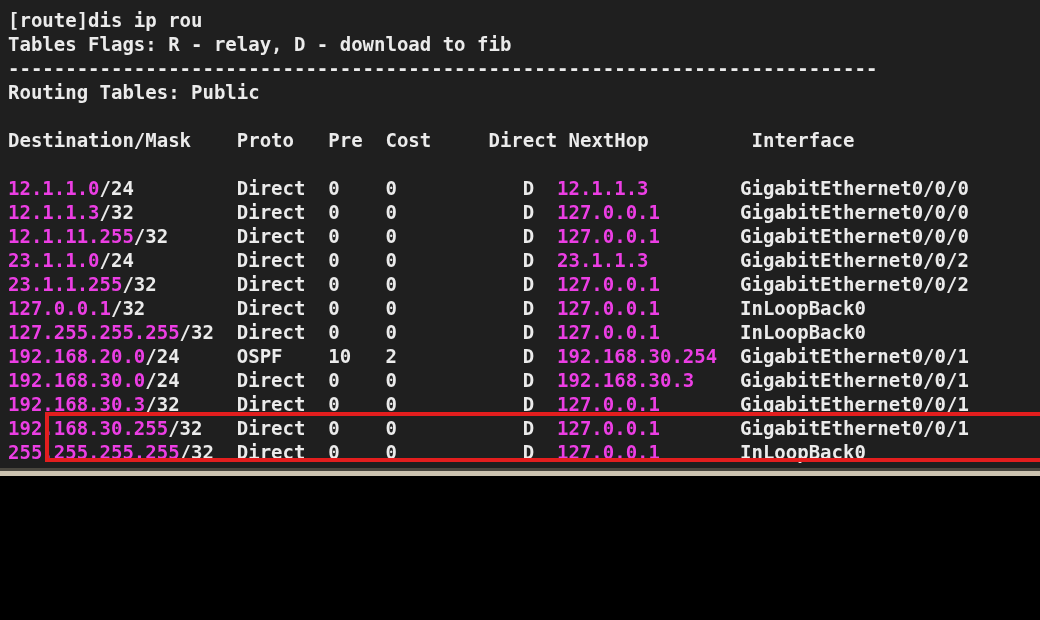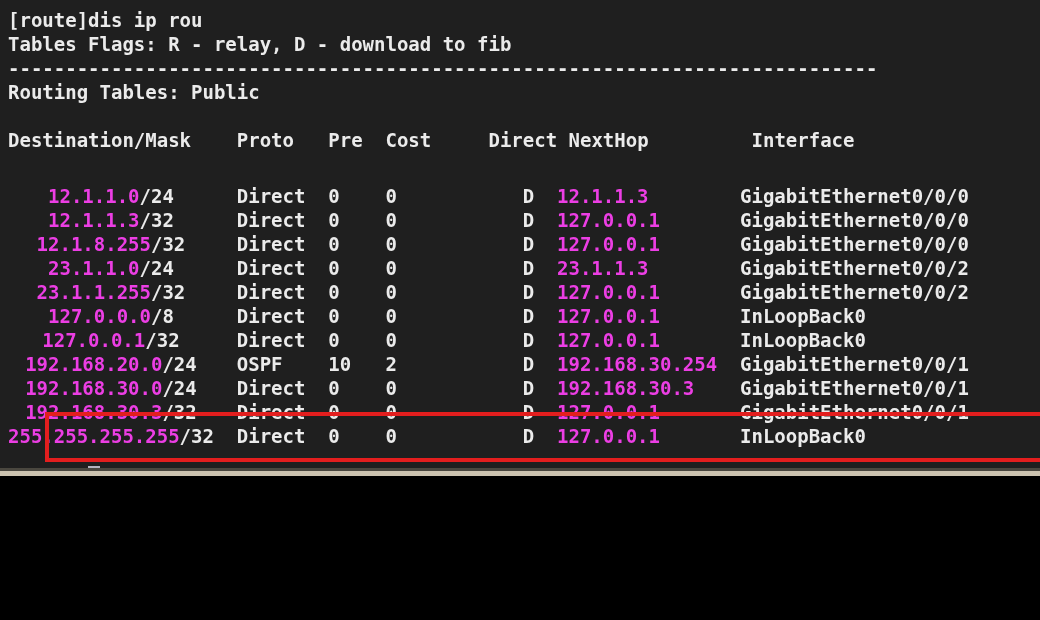--- a/index.html
+++ b/index.html
@@ -13,21 +13,21 @@
     font-family: "DejaVu Sans Mono", monospace;
     font-size: 19px;
     line-height: 24px;
     color: var(--fg, #ebebeb);
     font-weight: bold;
   }
   .content { position: absolute; top: 8px; left: 8px; right: 0; }
   .line { height: 24px; white-space: pre; }
   .c-ip { color: var(--magenta, #ec3ee4); }
   .c-fg { color: var(--fg, #ebebeb); }
-  .dest    { display: inline-block; width: 18ch; text-align: center; margin-top: 8px; }
+  .dest    { display: inline-block; width: 18ch; text-align: left; }
   .proto   { display: inline-block; width: 8ch; margin-left: 2ch; }
   .pre     { display: inline-block; width: 5ch; }
   .cost    { display: inline-block; width: 12ch; }
   .flag    { display: inline-block; width: 1ch; }
   .nexthop { display: inline-block; width: 16ch; margin-left: 2ch; }
   .iface   { display: inline-block; }
   .hl-box {
     position: absolute;
     left: 45px; top: 412px;
     width: 1020px; height: 50px;
@@ -52,28 +52,29 @@
     <div class="line">[route]dis ip rou</div>
     <div class="line">Tables Flags: R - relay, D - download to fib</div>
     <div class="line">----------------------------------------------------------------------------</div>
     <div class="line">Routing Tables: Public</div>
     <div class="line blank"></div>
     <div class="line">Destination/Mask    Proto   Pre  Cost     Direct NextHop         Interface</div>
     <div class="line blank"></div>
     <div>
         <div class="line row"><span class="dest"><span class="c-ip">12.1.1.0</span><span class="c-fg">/24</span></span><span class="proto c-fg">Direct</span><span class="pre c-fg">0</span><span class="cost c-fg">0</span><span class="flag c-fg">D</span><span class="nexthop c-ip">12.1.1.3</span><span class="iface c-fg">GigabitEthernet0/0/0</span></div>
         <div class="line row"><span class="dest"><span class="c-ip">12.1.1.3</span><span class="c-fg">/32</span></span><span class="proto c-fg">Direct</span><span class="pre c-fg">0</span><span class="cost c-fg">0</span><span class="flag c-fg">D</span><span class="nexthop c-ip">127.0.0.1</span><span class="iface c-fg">GigabitEthernet0/0/0</span></div>
-        <div class="line row"><span class="dest"><span class="c-ip">12.1.8.255</span><span class="c-fg">/32</span></span><span class="proto c-fg">Direct</span><span class="pre c-fg">0</span><span class="cost c-fg">0</span><span class="flag c-fg">D</span><span class="nexthop c-ip">127.0.0.1</span><span class="iface c-fg">GigabitEthernet0/0/0</span></div>
+        <div class="line row"><span class="dest"><span class="c-ip">12.1.11.255</span><span class="c-fg">/32</span></span><span class="proto c-fg">Direct</span><span class="pre c-fg">0</span><span class="cost c-fg">0</span><span class="flag c-fg">D</span><span class="nexthop c-ip">127.0.0.1</span><span class="iface c-fg">GigabitEthernet0/0/0</span></div>
         <div class="line row"><span class="dest"><span class="c-ip">23.1.1.0</span><span class="c-fg">/24</span></span><span class="proto c-fg">Direct</span><span class="pre c-fg">0</span><span class="cost c-fg">0</span><span class="flag c-fg">D</span><span class="nexthop c-ip">23.1.1.3</span><span class="iface c-fg">GigabitEthernet0/0/2</span></div>
         <div class="line row"><span class="dest"><span class="c-ip">23.1.1.255</span><span class="c-fg">/32</span></span><span class="proto c-fg">Direct</span><span class="pre c-fg">0</span><span class="cost c-fg">0</span><span class="flag c-fg">D</span><span class="nexthop c-ip">127.0.0.1</span><span class="iface c-fg">GigabitEthernet0/0/2</span></div>
-        <div class="line row"><span class="dest"><span class="c-ip">127.0.0.0</span><span class="c-fg">/8</span></span><span class="proto c-fg">Direct</span><span class="pre c-fg">0</span><span class="cost c-fg">0</span><span class="flag c-fg">D</span><span class="nexthop c-ip">127.0.0.1</span><span class="iface c-fg">InLoopBack0</span></div>
         <div class="line row"><span class="dest"><span class="c-ip">127.0.0.1</span><span class="c-fg">/32</span></span><span class="proto c-fg">Direct</span><span class="pre c-fg">0</span><span class="cost c-fg">0</span><span class="flag c-fg">D</span><span class="nexthop c-ip">127.0.0.1</span><span class="iface c-fg">InLoopBack0</span></div>
+        <div class="line row"><span class="dest"><span class="c-ip">127.255.255.255</span><span class="c-fg">/32</span></span><span class="proto c-fg">Direct</span><span class="pre c-fg">0</span><span class="cost c-fg">0</span><span class="flag c-fg">D</span><span class="nexthop c-ip">127.0.0.1</span><span class="iface c-fg">InLoopBack0</span></div>
         <div class="line row"><span class="dest"><span class="c-ip">192.168.20.0</span><span class="c-fg">/24</span></span><span class="proto c-fg">OSPF</span><span class="pre c-fg">10</span><span class="cost c-fg">2</span><span class="flag c-fg">D</span><span class="nexthop c-ip">192.168.30.254</span><span class="iface c-fg">GigabitEthernet0/0/1</span></div>
         <div class="line row"><span class="dest"><span class="c-ip">192.168.30.0</span><span class="c-fg">/24</span></span><span class="proto c-fg">Direct</span><span class="pre c-fg">0</span><span class="cost c-fg">0</span><span class="flag c-fg">D</span><span class="nexthop c-ip">192.168.30.3</span><span class="iface c-fg">GigabitEthernet0/0/1</span></div>
         <div class="line row"><span class="dest"><span class="c-ip">192.168.30.3</span><span class="c-fg">/32</span></span><span class="proto c-fg">Direct</span><span class="pre c-fg">0</span><span class="cost c-fg">0</span><span class="flag c-fg">D</span><span class="nexthop c-ip">127.0.0.1</span><span class="iface c-fg">GigabitEthernet0/0/1</span></div>
+        <div class="line row"><span class="dest"><span class="c-ip">192.168.30.255</span><span class="c-fg">/32</span></span><span class="proto c-fg">Direct</span><span class="pre c-fg">0</span><span class="cost c-fg">0</span><span class="flag c-fg">D</span><span class="nexthop c-ip">127.0.0.1</span><span class="iface c-fg">GigabitEthernet0/0/1</span></div>
         <div class="line row"><span class="dest"><span class="c-ip">255.255.255.255</span><span class="c-fg">/32</span></span><span class="proto c-fg">Direct</span><span class="pre c-fg">0</span><span class="cost c-fg">0</span><span class="flag c-fg">D</span><span class="nexthop c-ip">127.0.0.1</span><span class="iface c-fg">InLoopBack0</span></div>
       </div>
     <div class="line blank"></div>
     <div class="line"><span>[route]</span><span class="cursor"></span></div>
   </div>
   <div class="hl-box"></div>
   <div class="bottom-edge">
     <div class="edge-dark"></div>
     <div class="edge-light"></div>
   </div>

